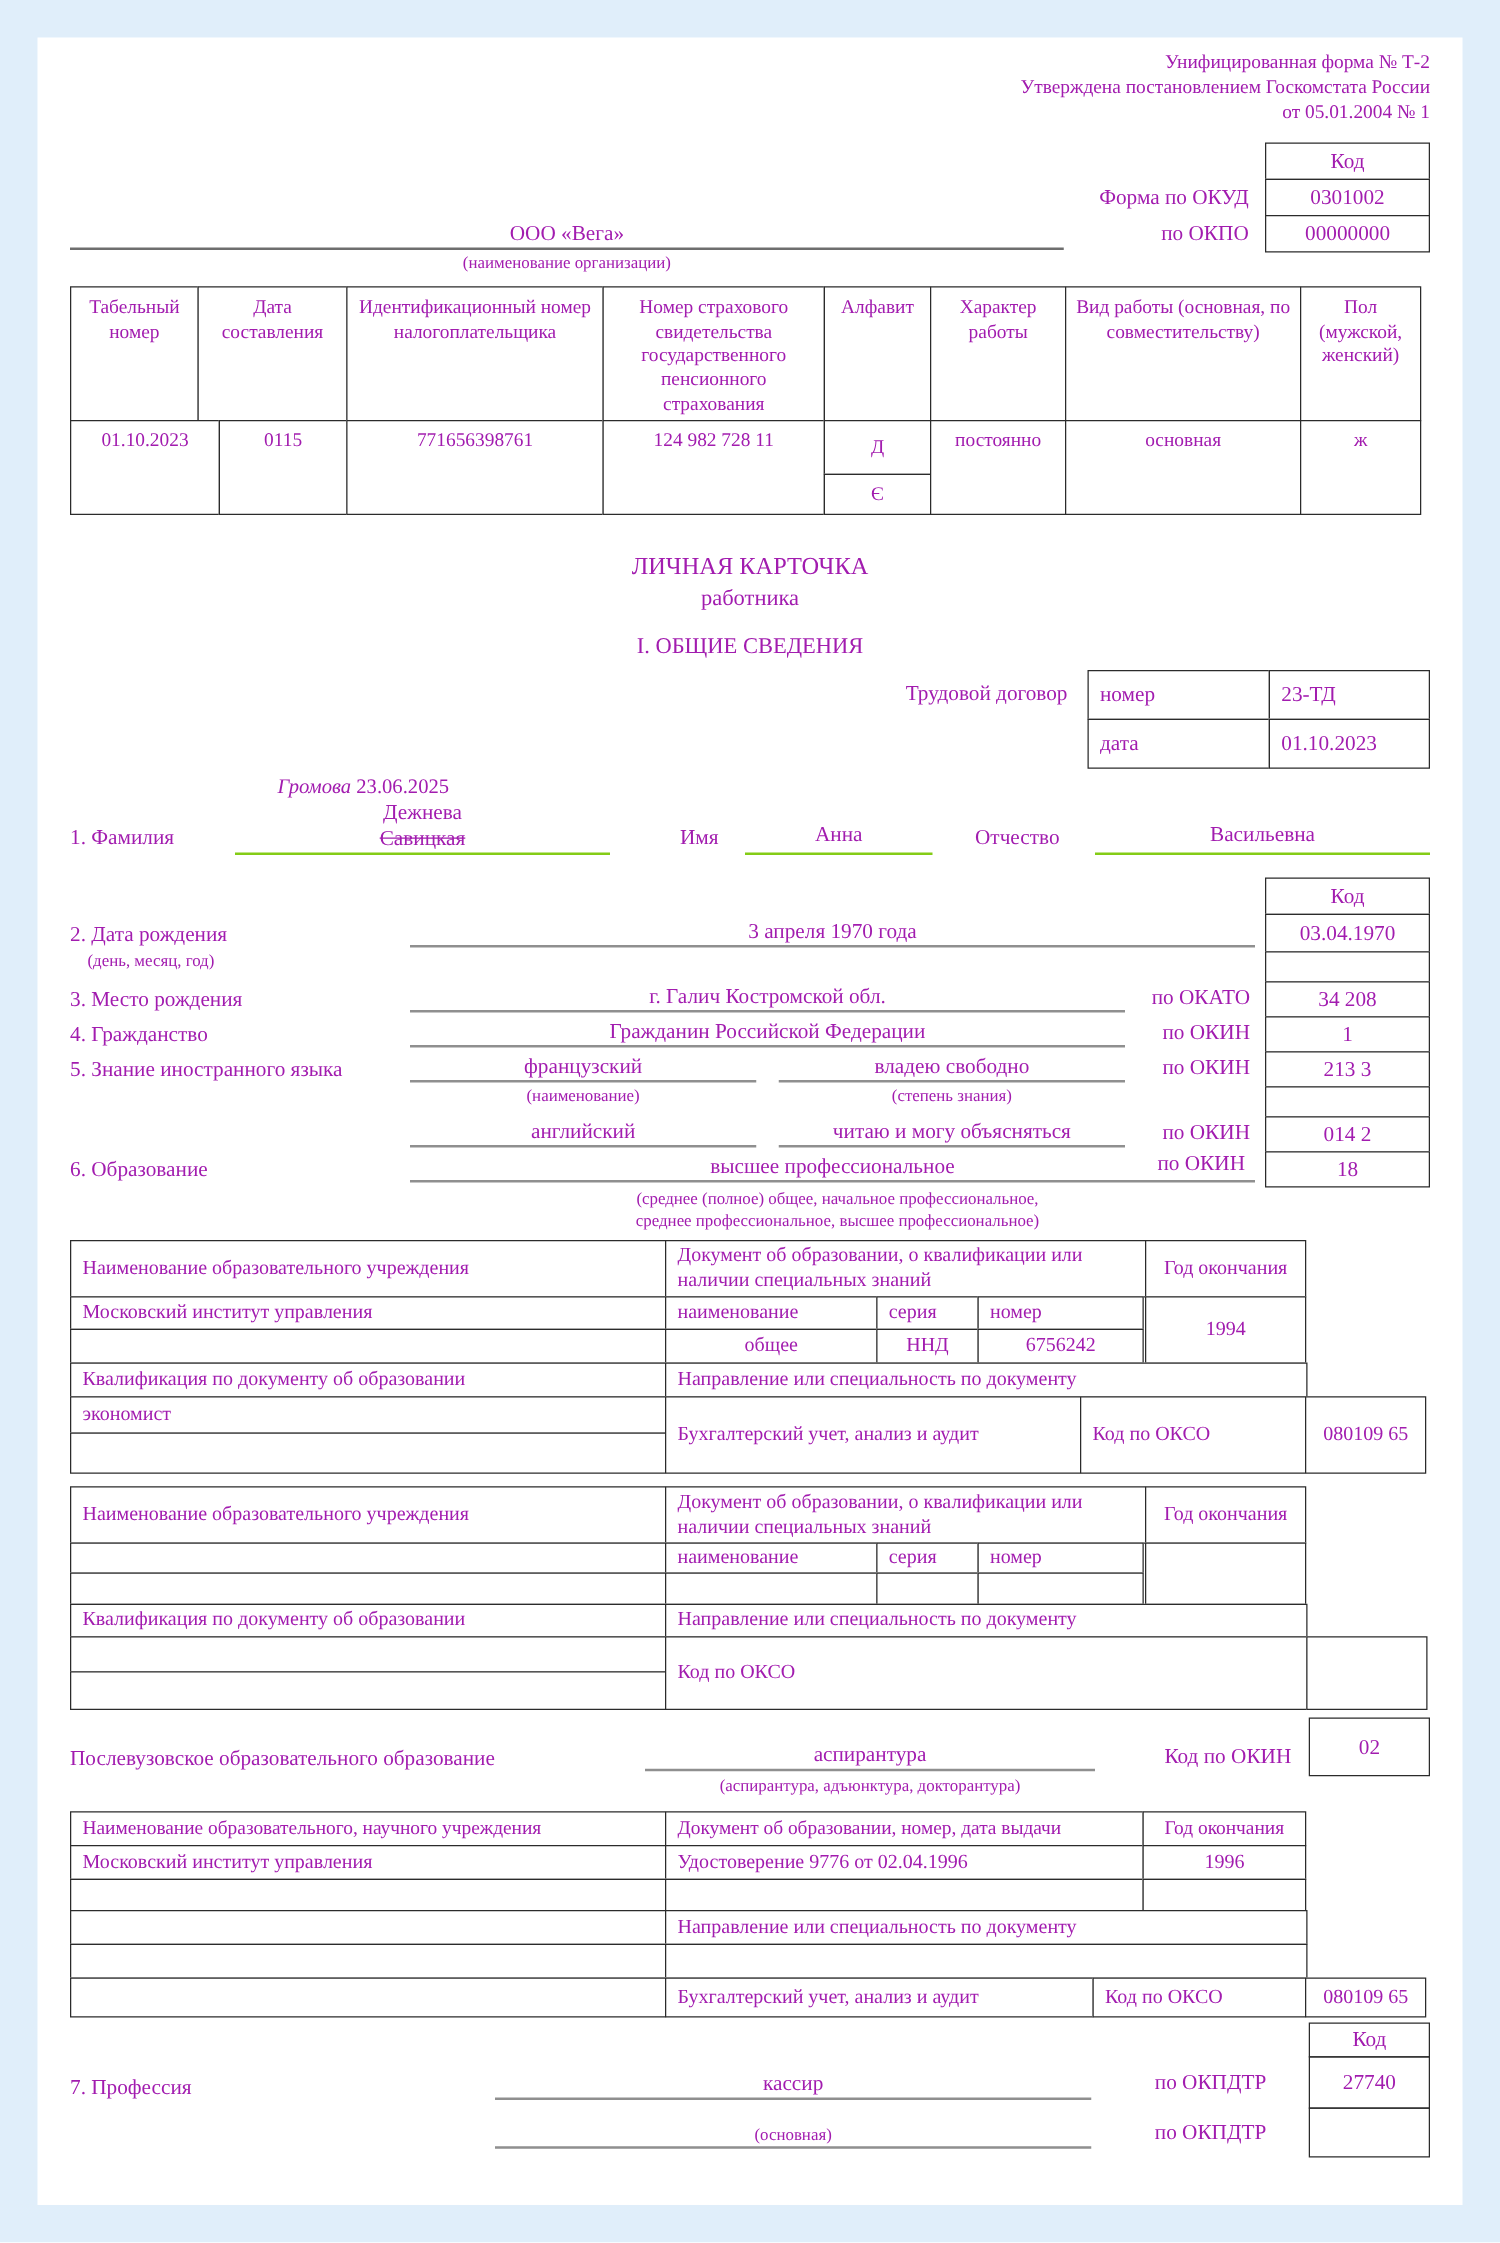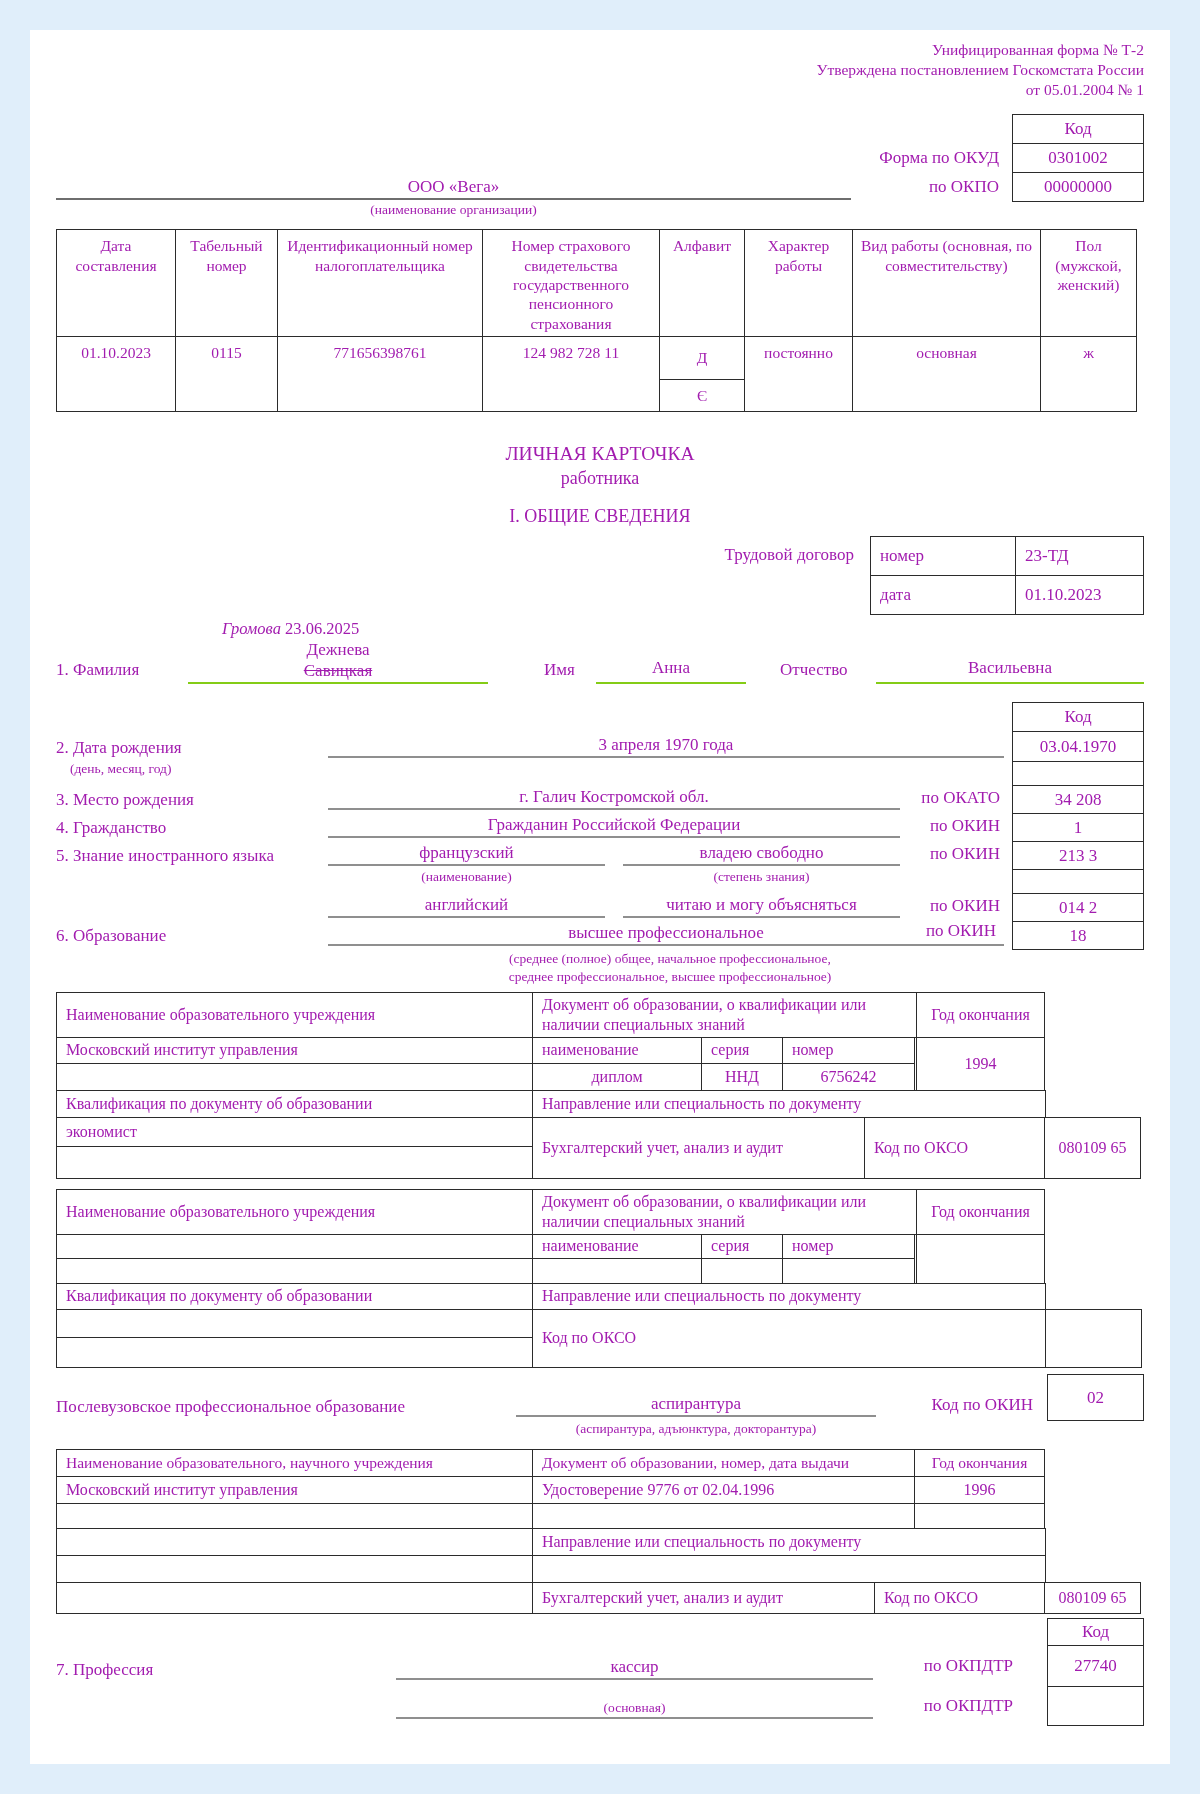--- a/index.html
+++ b/index.html
@@ -109,22 +109,22 @@
     </div>
   </div>
 
   <div class="org">
     <div class="org-name">ООО «Вега»</div>
     <div class="org-cap cap">(наименование организации)</div>
   </div>
 
   <div class="tbl main-tbl">
     <div class="fr">
+      <div class="tb top" style="width:103px;height:108px">Табельный номер</div>
       <div class="tb top" style="width:120px;height:108px">Дата составления</div>
-      <div class="tb top" style="width:103px;height:108px">Табельный номер</div>
       <div class="tb top" style="width:206px;height:108px">Идентификационный номер налогоплательщика</div>
       <div class="tb top" style="width:178px;height:108px">Номер страхового свидетельства государственного пенсионного страхования</div>
       <div class="tb top" style="width:86px;height:108px">Алфавит</div>
       <div class="tb top" style="width:109px;height:108px">Характер работы</div>
       <div class="tb top" style="width:189px;height:108px">Вид работы (основная, по совместительству)</div>
       <div class="tb top" style="width:97px;height:108px">Пол (мужской, женский)</div>
     </div>
     <div class="fr">
       <div class="tb top" style="width:120px;height:76px">01.10.2023</div>
       <div class="tb top" style="width:103px;height:76px">0115</div>
@@ -258,21 +258,21 @@
         <div class="tb lft" style="width:477px;height:27px">Московский институт управления</div>
         <div class="tb" style="width:477px;height:28px"></div>
       </div>
       <div class="stk" style="width:385px">
         <div class="fr">
           <div class="tb lft" style="width:170px;height:27px">наименование</div>
           <div class="tb lft" style="width:82px;height:27px">серия</div>
           <div class="tb lft" style="width:133px;height:27px">номер</div>
         </div>
         <div class="fr">
-          <div class="tb" style="width:170px;height:28px">диплом</div>
+          <div class="tb" style="width:170px;height:28px">общее</div>
           <div class="tb" style="width:82px;height:28px">ННД</div>
           <div class="tb" style="width:133px;height:28px">6756242</div>
         </div>
       </div>
       <div class="tb" style="width:129px">1994</div>
     </div>
     <div class="fr">
       <div class="tb lft" style="width:477px;height:28px">Квалификация по документу об образовании</div>
       <div class="tb lft" style="width:514px;height:28px">Направление или специальность по документу</div>
     </div>
@@ -320,21 +320,21 @@
       <div class="stk" style="width:477px">
         <div class="tb lft" style="width:477px;height:29px"></div>
         <div class="tb" style="width:477px;height:31px"></div>
       </div>
       <div class="tb lft" style="width:514px">Код по ОКСО</div>
       <div class="tb" style="width:97px"></div>
     </div>
   </div>
 
   <div class="pg-row">
-    <div class="pg-label">Послевузовское профессиональное образование</div>
+    <div class="pg-label">Послевузовское образовательного образование</div>
     <div class="pg-value">аспирантура</div>
     <div class="pg-cl">Код по ОКИН</div>
     <div class="pgc" style="height:47px">02</div>
   </div>
   <div class="fr" style="height:20px">
     <div style="width:460px"></div>
     <div class="cap center" style="width:360px">(аспирантура, адъюнктура, докторантура)</div>
   </div>
 
   <div class="tbl edu" style="margin-top:8px">

